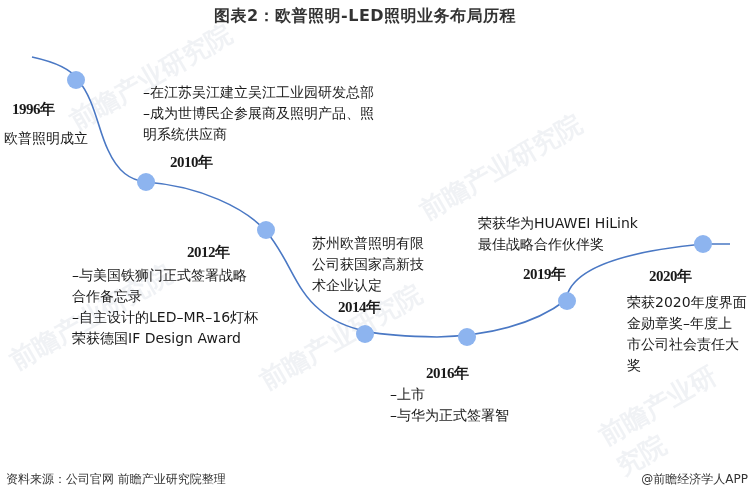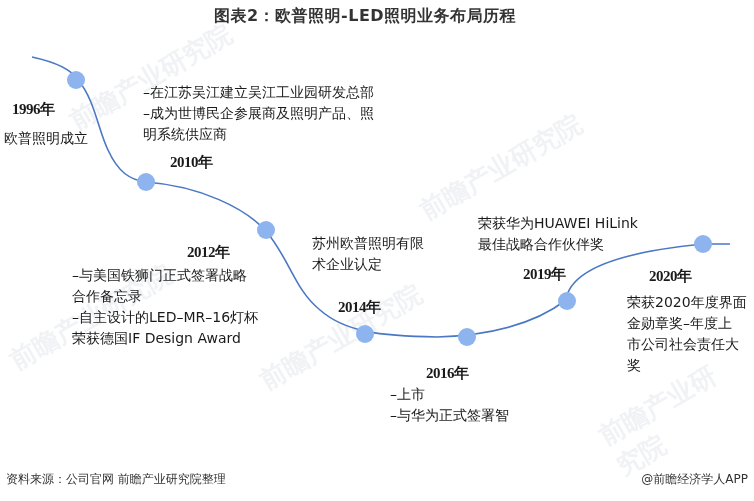--- a/index.html
+++ b/index.html
@@ -64,20 +64,21 @@
 <div class="year" style="left:187px;top:243px;">2012年</div>
 <div class="desc" style="left:72px;top:265px;">
   <div>–与美国铁狮门正式签署战略</div>
   <div>合作备忘录</div>
   <div>–自主设计的LED–MR–16灯杯</div>
   <div>荣获德国IF Design Award</div>
 </div>
 
 <div class="desc" style="left:312px;top:233px;">
   <div>苏州欧普照明有限</div>
+  <div>公司获国家高新技</div>
   <div>术企业认定</div>
 </div>
 <div class="year" style="left:338px;top:298px;">2014年</div>
 
 <div class="year" style="left:426px;top:364px;">2016年</div>
 <div class="desc" style="left:390px;top:384px;">
   <div>–上市</div>
   <div>–与华为正式签署智</div>
 </div>
 

